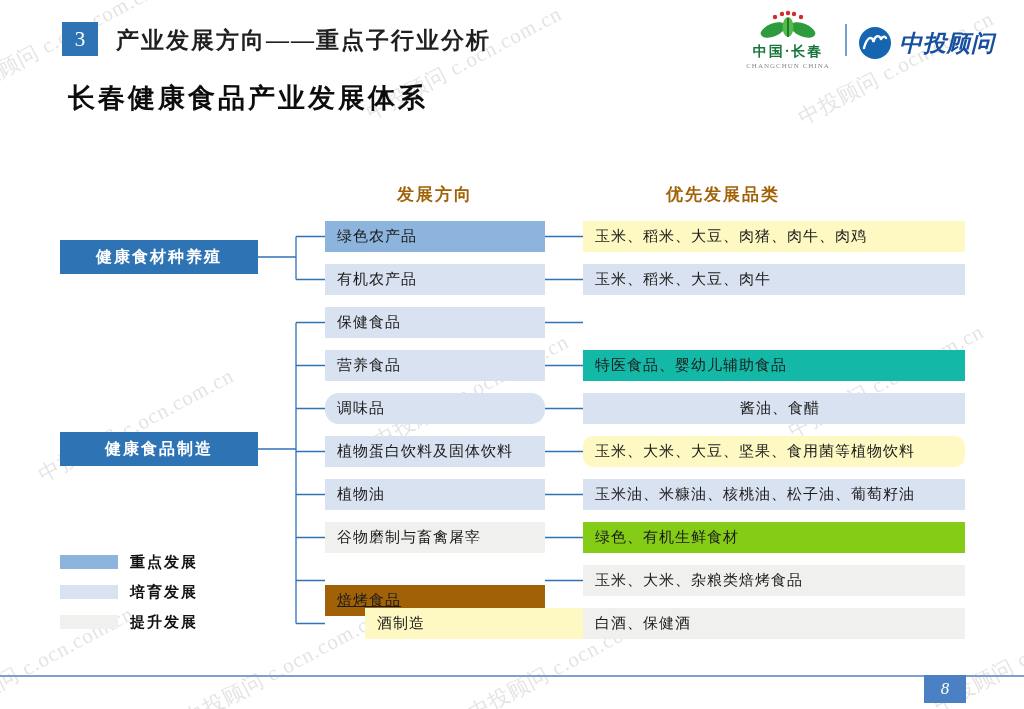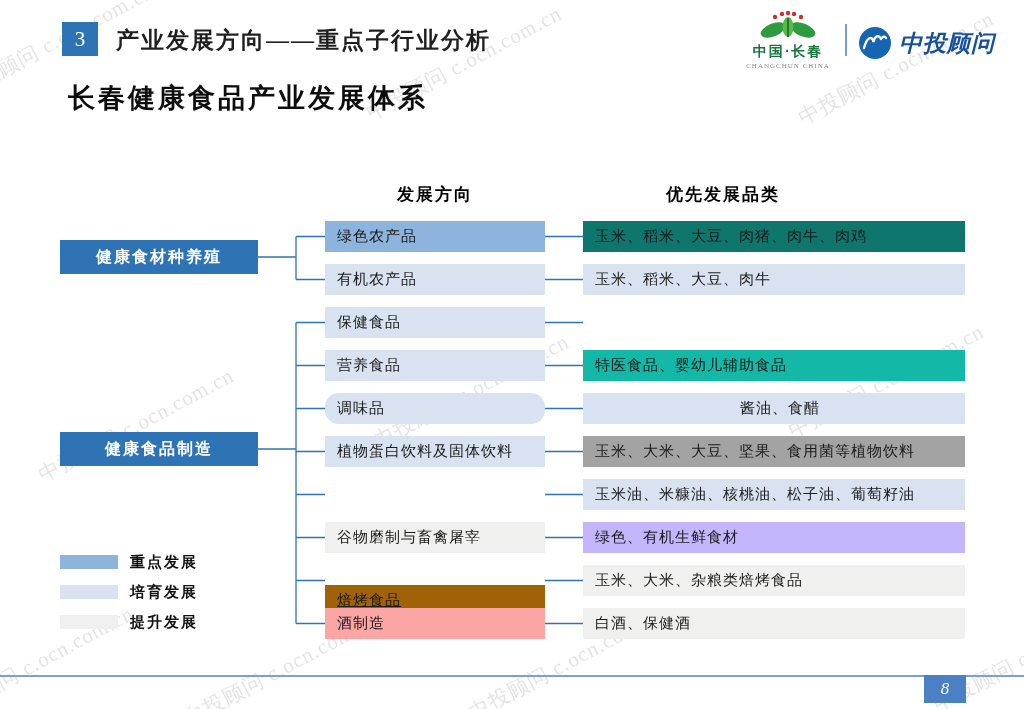--- a/index.html
+++ b/index.html
@@ -18,21 +18,21 @@
       color:#1f1f1f;letter-spacing:2px;}
   
   .logo-cc{position:absolute;left:742px;top:10px;width:92px;text-align:center;}
   .logo-cc .cc-name{font-size:14px;font-weight:bold;color:#17763B;letter-spacing:2px;margin-top:1px;}
   .logo-cc .cc-sub{font-size:7px;color:#8a8a8a;letter-spacing:1px;margin-top:1px;}
   .logo-divider{position:absolute;left:845px;top:24px;width:2px;height:32px;background:#3C76BC;opacity:.7;}
   .logo-ocn{position:absolute;left:858px;top:26px;display:flex;align-items:center;gap:7px;font-style:italic;}
   .logo-ocn .ocn-name{font-size:23px;font-weight:bold;color:#164F9E;letter-spacing:1px;}
   
   .page-title{position:absolute;left:68px;top:80px;font-size:27px;font-weight:bold;color:#0d0d0d;letter-spacing:3px;}
-  .col-header{position:absolute;top:183px;font-size:17px;font-weight:bold;color:#000000;
+  .col-header{position:absolute;top:183px;font-size:17px;font-weight:bold;color:#a16207;
       text-align:center;letter-spacing:2px;}
   .col-header.dir{left:325px;width:220px;}
   .col-header.pri{left:583px;width:280px;}
   
   .group-box{position:absolute;left:60px;width:198px;height:34px;background:#2E74B5;color:#fff;
       font-size:16px;font-weight:bold;text-align:center;line-height:34px;letter-spacing:2px;}
   .mid-box{position:absolute;left:325px;width:220px;height:31px;line-height:31px;
       font-size:15px;color:#1b1b1b;padding-left:12px;box-sizing:border-box;letter-spacing:1px;}
   .right-box{position:absolute;left:583px;width:382px;height:31px;line-height:31px;
       font-size:15px;color:#1b1b1b;padding-left:12px;box-sizing:border-box;letter-spacing:1px;}
@@ -108,31 +108,32 @@
 
   <div class="group-box" style="top: 240px; background: rgb(46, 116, 181);">健康食材种养殖</div>
   <div class="group-box" style="top: 432px; background: rgb(46, 116, 181);">健康食品制造</div>
 
   <div class="mid-box" style="top: 221px; background: rgb(141, 180, 220);">绿色农产品</div>
   <div class="mid-box" style="top: 264px; background: rgb(217, 226, 240);">有机农产品</div>
   <div class="mid-box" style="top: 307px; background: rgb(217, 226, 240);">保健食品</div>
   <div class="mid-box" style="top: 350px; background: rgb(217, 226, 240);">营养食品</div>
   <div class="mid-box" style="top: 393px; background: rgb(217, 226, 240); border-radius: 14px;">调味品</div>
   <div class="mid-box" style="top: 436px; background: rgb(217, 226, 240);">植物蛋白饮料及固体饮料</div>
+  <div class="mid-box" style="top: 479px; background: rgb(217, 226, 240);">植物油</div>
   <div class="mid-box" style="top: 522px; background: rgb(240, 240, 238);">谷物磨制与畜禽屠宰</div>
   <div class="mid-box" style="top: 585px; background: #a16207; text-decoration: underline;">焙烤食品</div>
-  <div class="mid-box" style="top: 608px; background: #fca5a5;">酒制造</div>
+  <div class="mid-box" style="top: 608px; background: #fef9c3; margin-left: 40px;">酒制造</div>
 
-  <div class="right-box" style="top: 221px; background: #0f766e;">玉米、稻米、大豆、肉猪、肉牛、肉鸡</div>
+  <div class="right-box" style="top: 221px; background: #fef9c3;">玉米、稻米、大豆、肉猪、肉牛、肉鸡</div>
   <div class="right-box" style="top: 264px; background: rgb(217, 226, 240);">玉米、稻米、大豆、肉牛</div>
   <div class="right-box" style="top: 350px; background: #14b8a6; padding-left: 12px;">特医食品、婴幼儿辅助食品</div>
   <div class="right-box" style="top: 393px; background: rgb(217, 226, 240); text-align: center;">酱油、食醋</div>
-  <div class="right-box" style="top: 436px; background: #a3a3a3;">玉米、大米、大豆、坚果、食用菌等植物饮料</div>
+  <div class="right-box" style="top: 436px; background: #fef9c3; border-radius: 10px;">玉米、大米、大豆、坚果、食用菌等植物饮料</div>
   <div class="right-box" style="top: 479px; background: rgb(217, 226, 240);">玉米油、米糠油、核桃油、松子油、葡萄籽油</div>
-  <div class="right-box" style="top: 522px; background: #c4b5fd;">绿色、有机生鲜食材</div>
+  <div class="right-box" style="top: 522px; background: #84cc16;">绿色、有机生鲜食材</div>
   <div class="right-box" style="top: 565px; background: rgb(240, 240, 238);">玉米、大米、杂粮类焙烤食品</div>
   <div class="right-box" style="top: 608px; background: rgb(240, 240, 238);">白酒、保健酒</div>
 
   <div class="legend-item" style="top:554px">
     <div class="legend-swatch" style="background: rgb(141, 180, 220);"></div>
     <div class="legend-label">重点发展</div>
   </div>
   <div class="legend-item" style="top:584px">
     <div class="legend-swatch" style="background: rgb(217, 226, 240);"></div>
     <div class="legend-label">培育发展</div>

